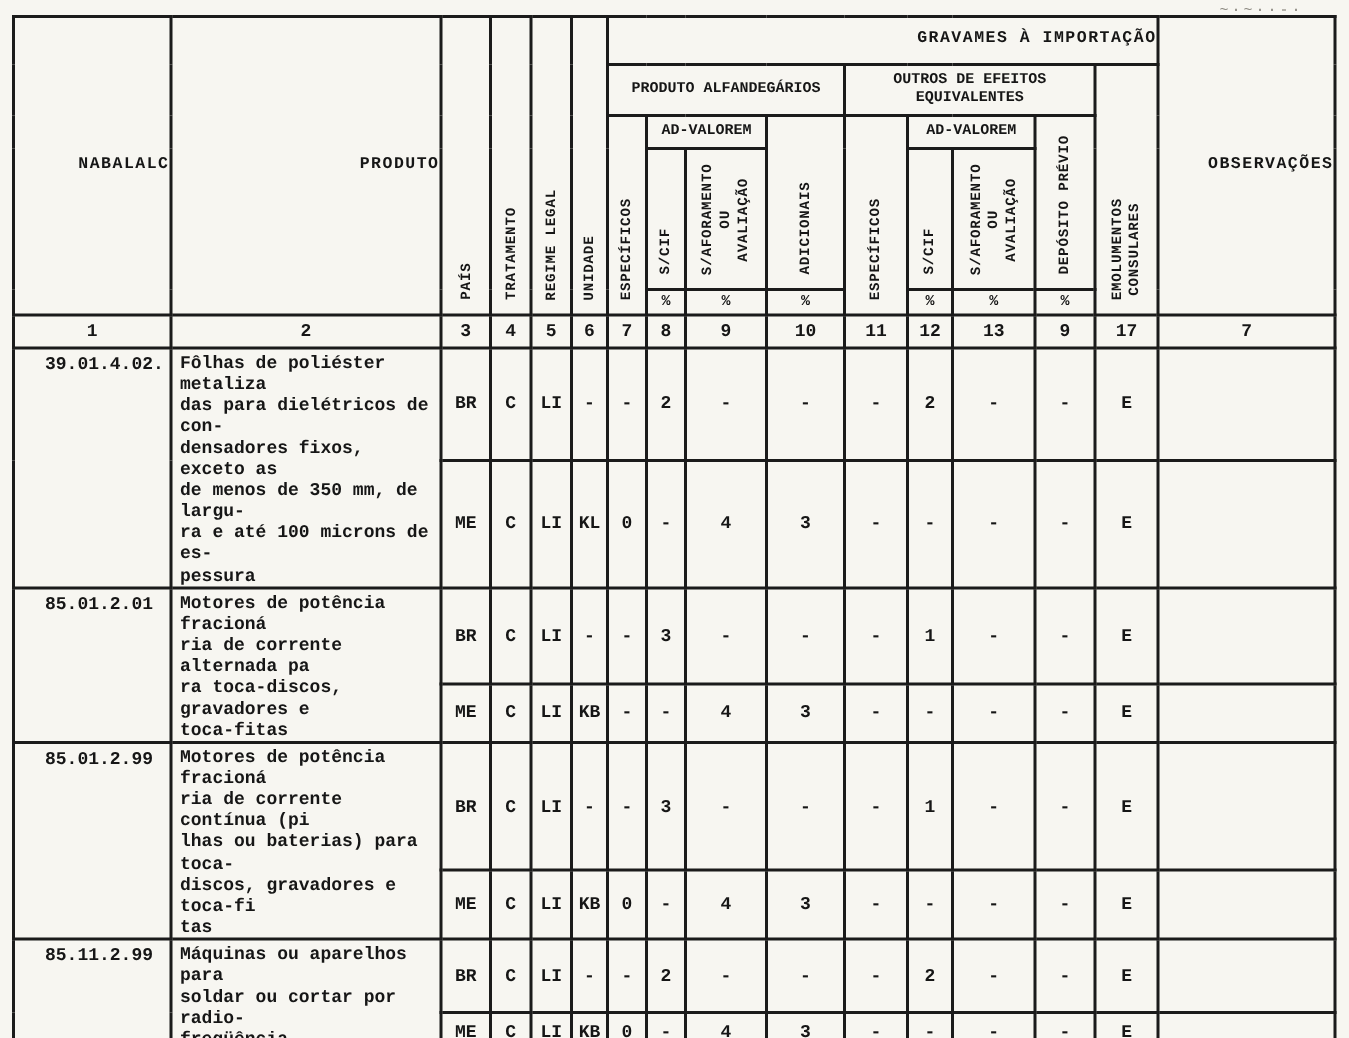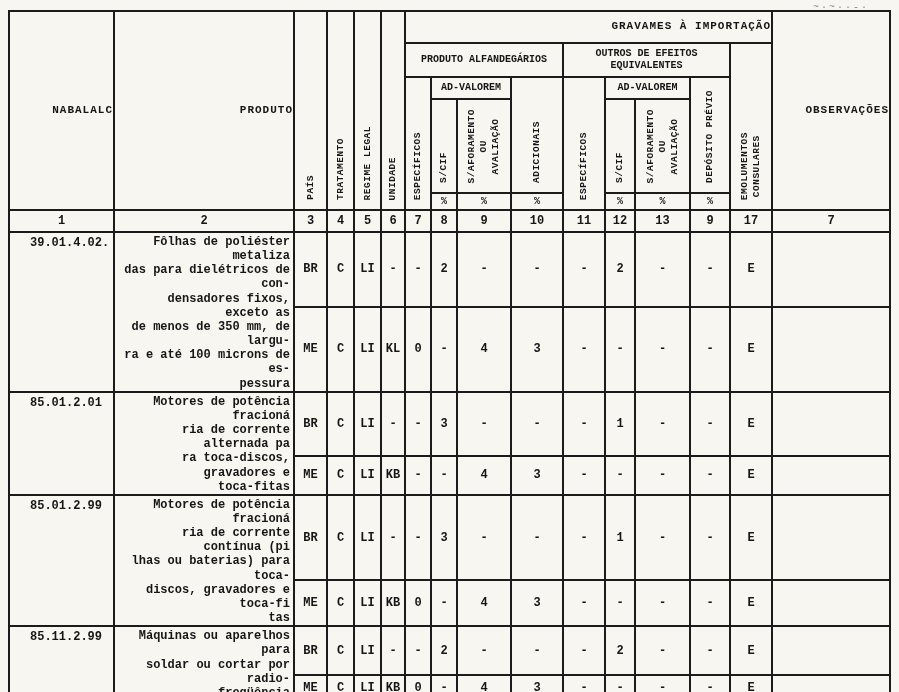--- a/index.html
+++ b/index.html
@@ -25,21 +25,21 @@
     writing-mode:vertical-rl;transform:rotate(180deg);
     font-size:9.5px;font-weight:bold;letter-spacing:0.5px;
     white-space:pre-line;line-height:1.25;
     padding:4px 0 6px 0;
   }
   .pct{font-size:10px;font-weight:bold;text-align:center;height:15px;}
   .num{font-size:12px;font-weight:bold;text-align:center;height:20px;}
   
   .code{vertical-align:top;text-align:left;font-size:12px;font-weight:bold;padding-top:3px;padding-left:20px;}
   .prod{
-    vertical-align:top;text-align:right;font-size:12px;font-weight:bold;
+    vertical-align:top;text-align:left;font-size:12px;font-weight:bold;
     padding:2px 3px 0 5px;white-space:pre-line;line-height:1.18;letter-spacing:0;
   }
   .c{font-size:12px;font-weight:bold;text-align:center;}
   .obs{background:transparent;}
   
   .smudge{position:absolute;color:#8a877f;font-size:10px;letter-spacing:2px;}
 </style>
 </head>
 <body>
 

